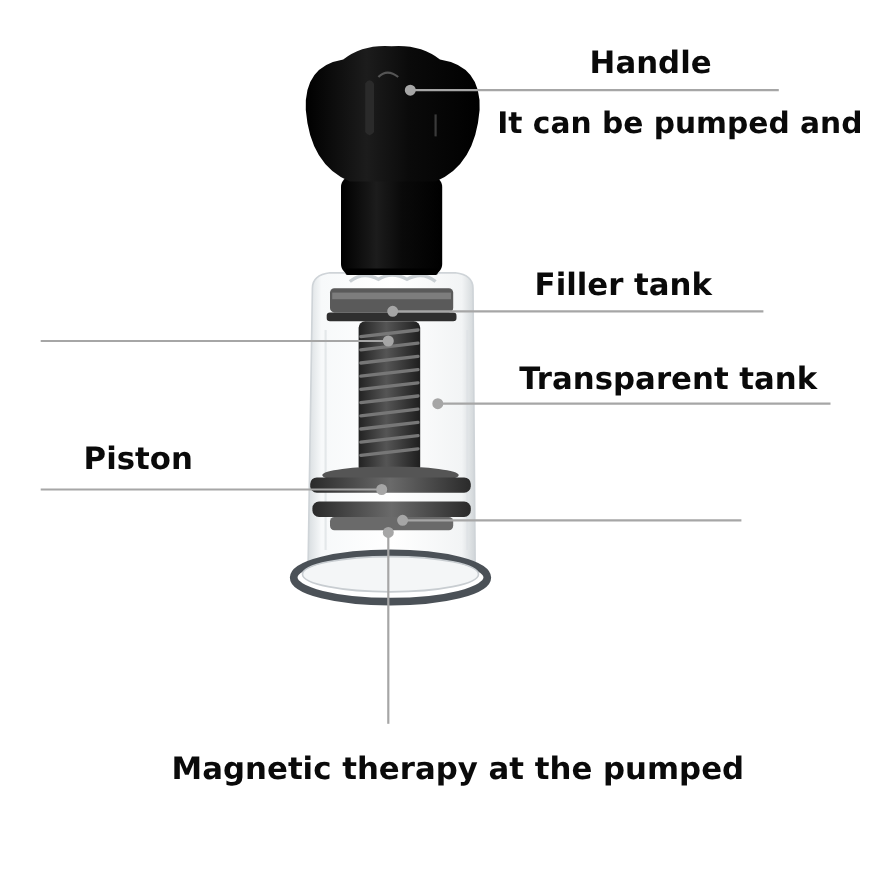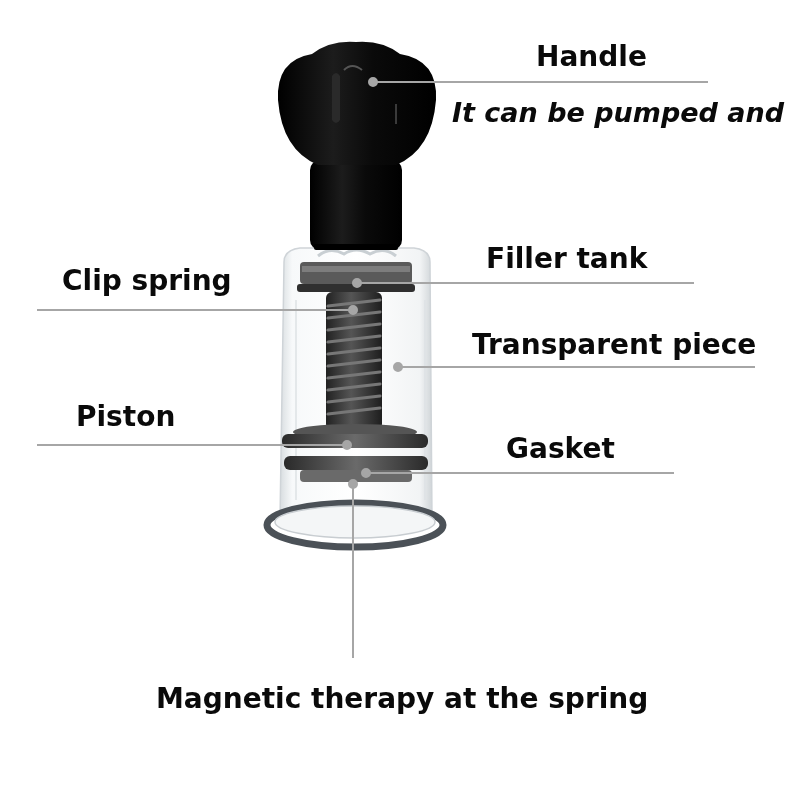--- a/index.html
+++ b/index.html
@@ -1,21 +1,21 @@
 <!DOCTYPE html>
 <html><head>
 <meta charset="utf-8">
 <style>
   html, body { margin:0; padding:0; background:#ffffff; }
   body { width:800px; height:800px; position:relative; overflow:hidden;
          font-family:"DejaVu Sans", sans-serif; }
   .stage { position:absolute; left:0; top:0; width:800px; height:579px; }
   .label { position:absolute; font-weight:bold; color:#0a0a0a; white-space:nowrap; line-height:1.2; }
   .lbl-28 { font-size:28px; }
-  .note { position:absolute; font-weight:bold; color:#0a0a0a; font-size:27px; line-height:38px; left:452px; top:94px;font-style:italic; }
+  .note { position:absolute; font-weight:bold; color:#0a0a0a; font-size:27px; line-height:38px; left:452px; top:94px; }
 </style>
 </head>
 <body>
 
 <div class="stage">
 
   <svg width="800" height="800" viewBox="0 0 800 800" style="position:absolute;left:0;top:0">
     <defs>
       <linearGradient id="handleGrad" x1="0" x2="1" y1="0" y2="0">
         <stop offset="0" stop-color="#000"></stop>
@@ -109,18 +109,16 @@
       <line x1="353" y1="484" x2="353" y2="658"></line>
         <circle cx="353" cy="484" r="4"></circle>
     </g>
   </svg>
 
   <div class="label lbl-28" style="left:536px;top:40px">Handle</div>
   <div class="note">
     <div>It can be pumped and</div>
   </div>
   <div class="label lbl-28" style="left:486px;top:242px">Filler tank</div>
-  <div class="label lbl-28" style="left:62px;top:264px">Clip spring</div>
-  <div class="label lbl-28" style="left:472px;top:328px">Transparent piece</div>
+  <div class="label lbl-28" style="left:472px;top:328px">Transparent tank</div>
   <div class="label lbl-28" style="left:76px;top:400px">Piston</div>
-  <div class="label lbl-28" style="left:506px;top:432px">Gasket</div>
-  <div class="label lbl-28" style="left:156px;top:682px">Magnetic therapy at the spring</div>
+  <div class="label lbl-28" style="left:156px;top:682px">Magnetic therapy at the pumped</div>
 </div>
 
 </body></html>

